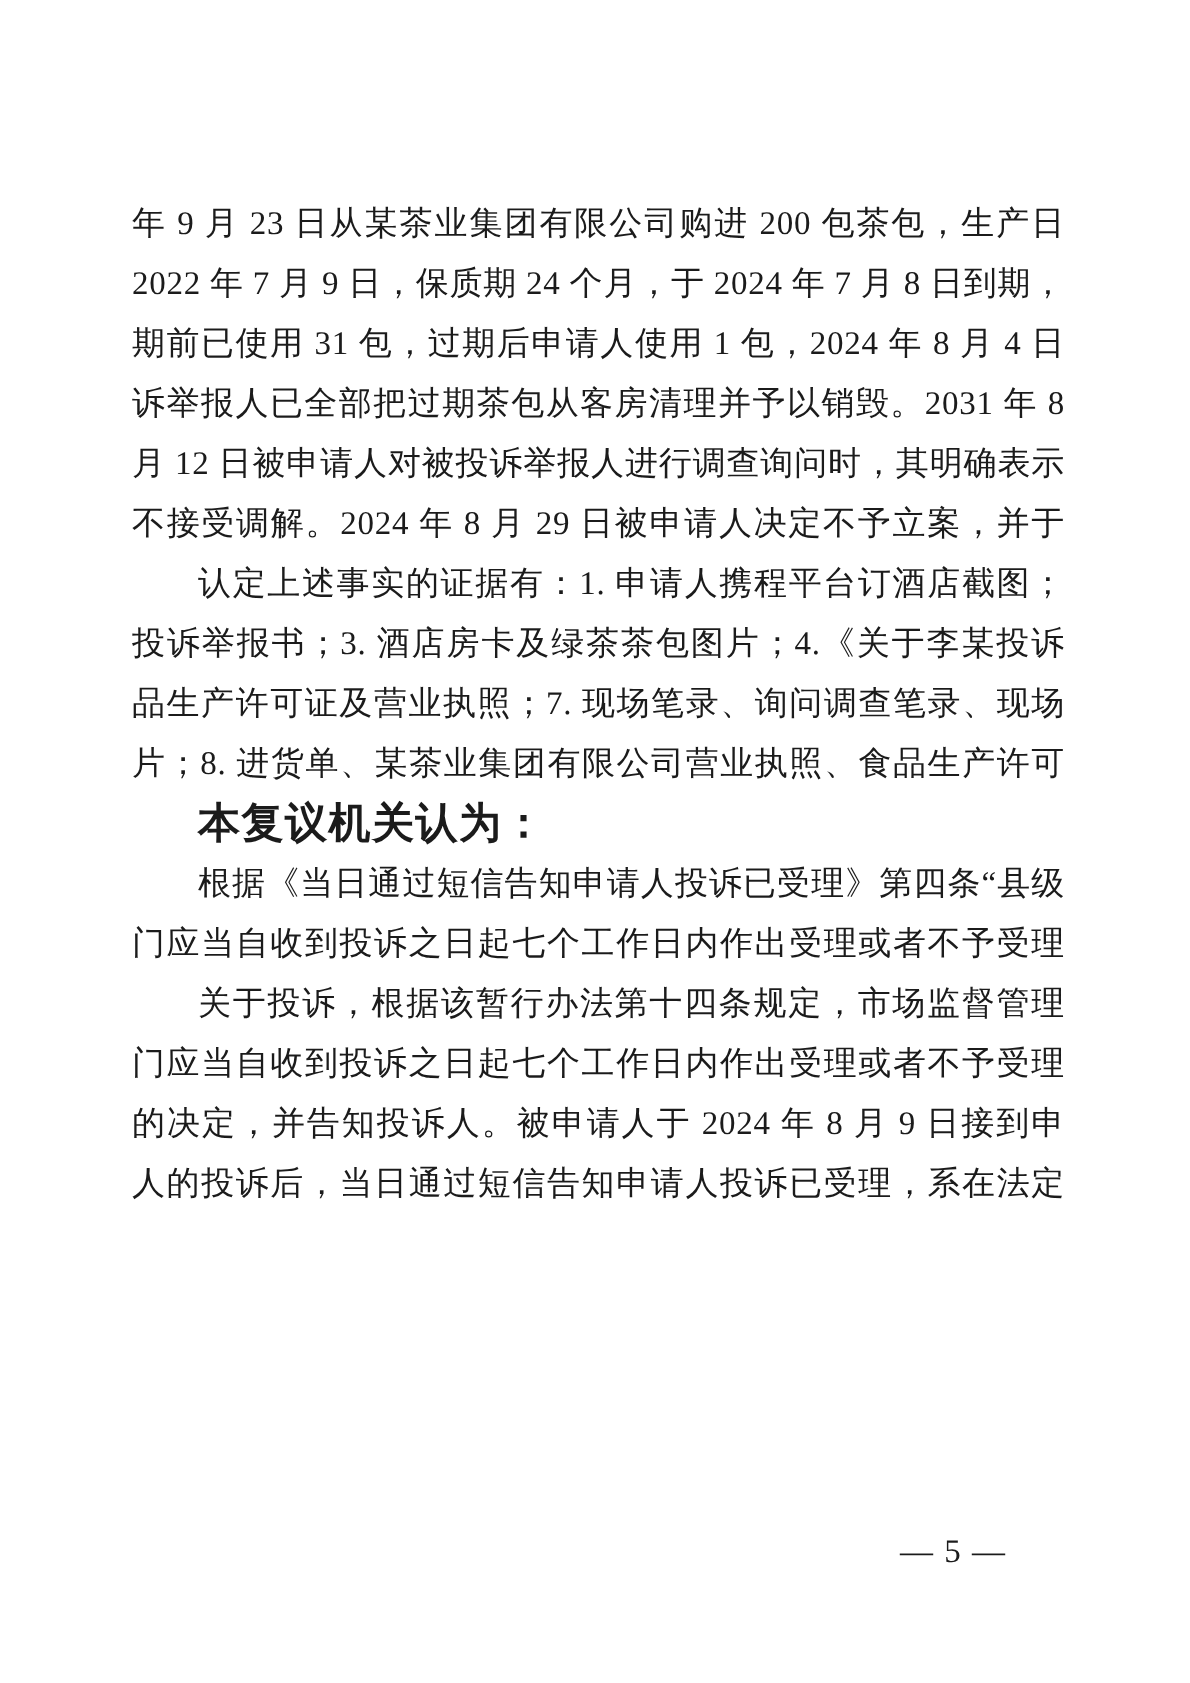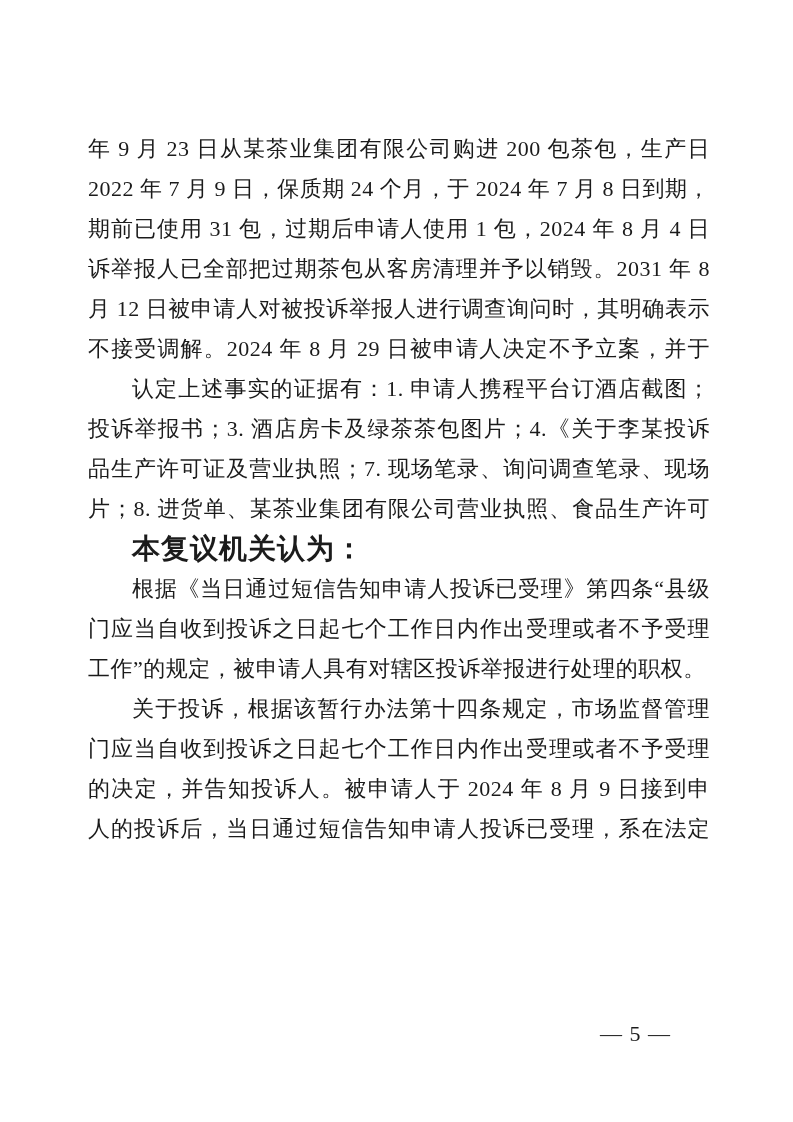--- a/index.html
+++ b/index.html
@@ -73,21 +73,20 @@
         <div class="line fill">投诉举报书；3. 酒店房卡及绿茶茶包图片；4.《关于李某投诉举</div>
         <div class="line fill">品生产许可证及营业执照；7. 现场笔录、询问调查笔录、现场照</div>
         <div class="line fill">片；8. 进货单、某茶业集团有限公司营业执照、食品生产许可证</div>
       </div>
       <div class="para heading">
         <div class="line indent">本复议机关认为：</div>
       </div>
       <div class="para">
         <div class="line fill indent">根据《当日通过短信告知申请人投诉已受理》第四条“县级</div>
         <div class="line fill">门应当自收到投诉之日起七个工作日内作出受理或者不予受理</div>
-        <div class="line">工作”的规定，被申请人具有对辖区投诉举报进行处理的职权。</div>
       </div>
       <div class="para">
         <div class="line fill indent">关于投诉，根据该暂行办法第十四条规定，市场监督管理部</div>
         <div class="line fill">门应当自收到投诉之日起七个工作日内作出受理或者不予受理</div>
         <div class="line fill">的决定，并告知投诉人。被申请人于 2024 年 8 月 9 日接到申请</div>
         <div class="line fill">人的投诉后，当日通过短信告知申请人投诉已受理，系在法定期</div>
       </div>
     </div>
   <div class="footer">— 5 —</div>
 </div>

